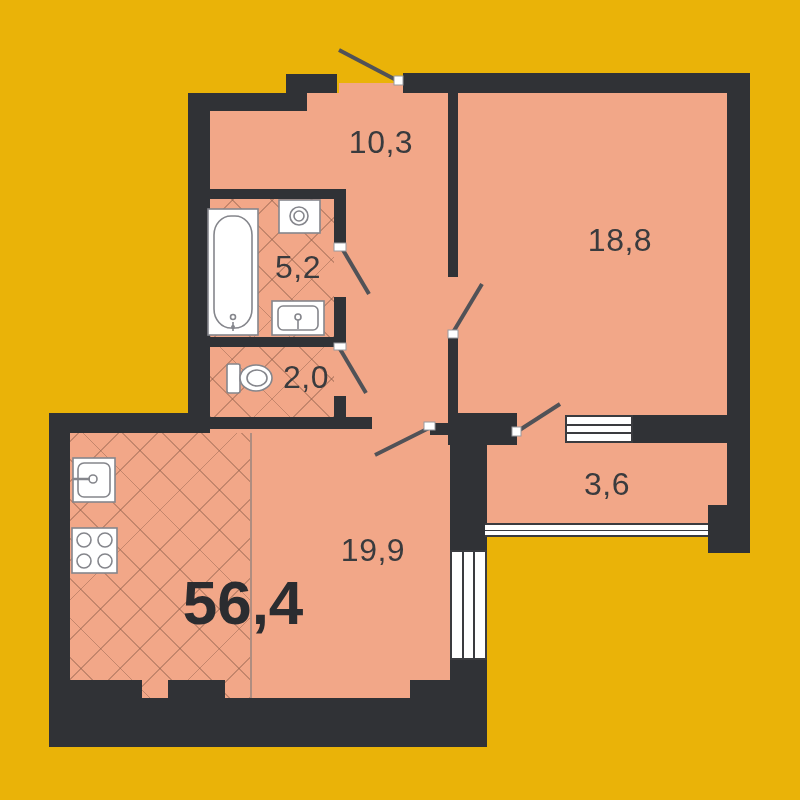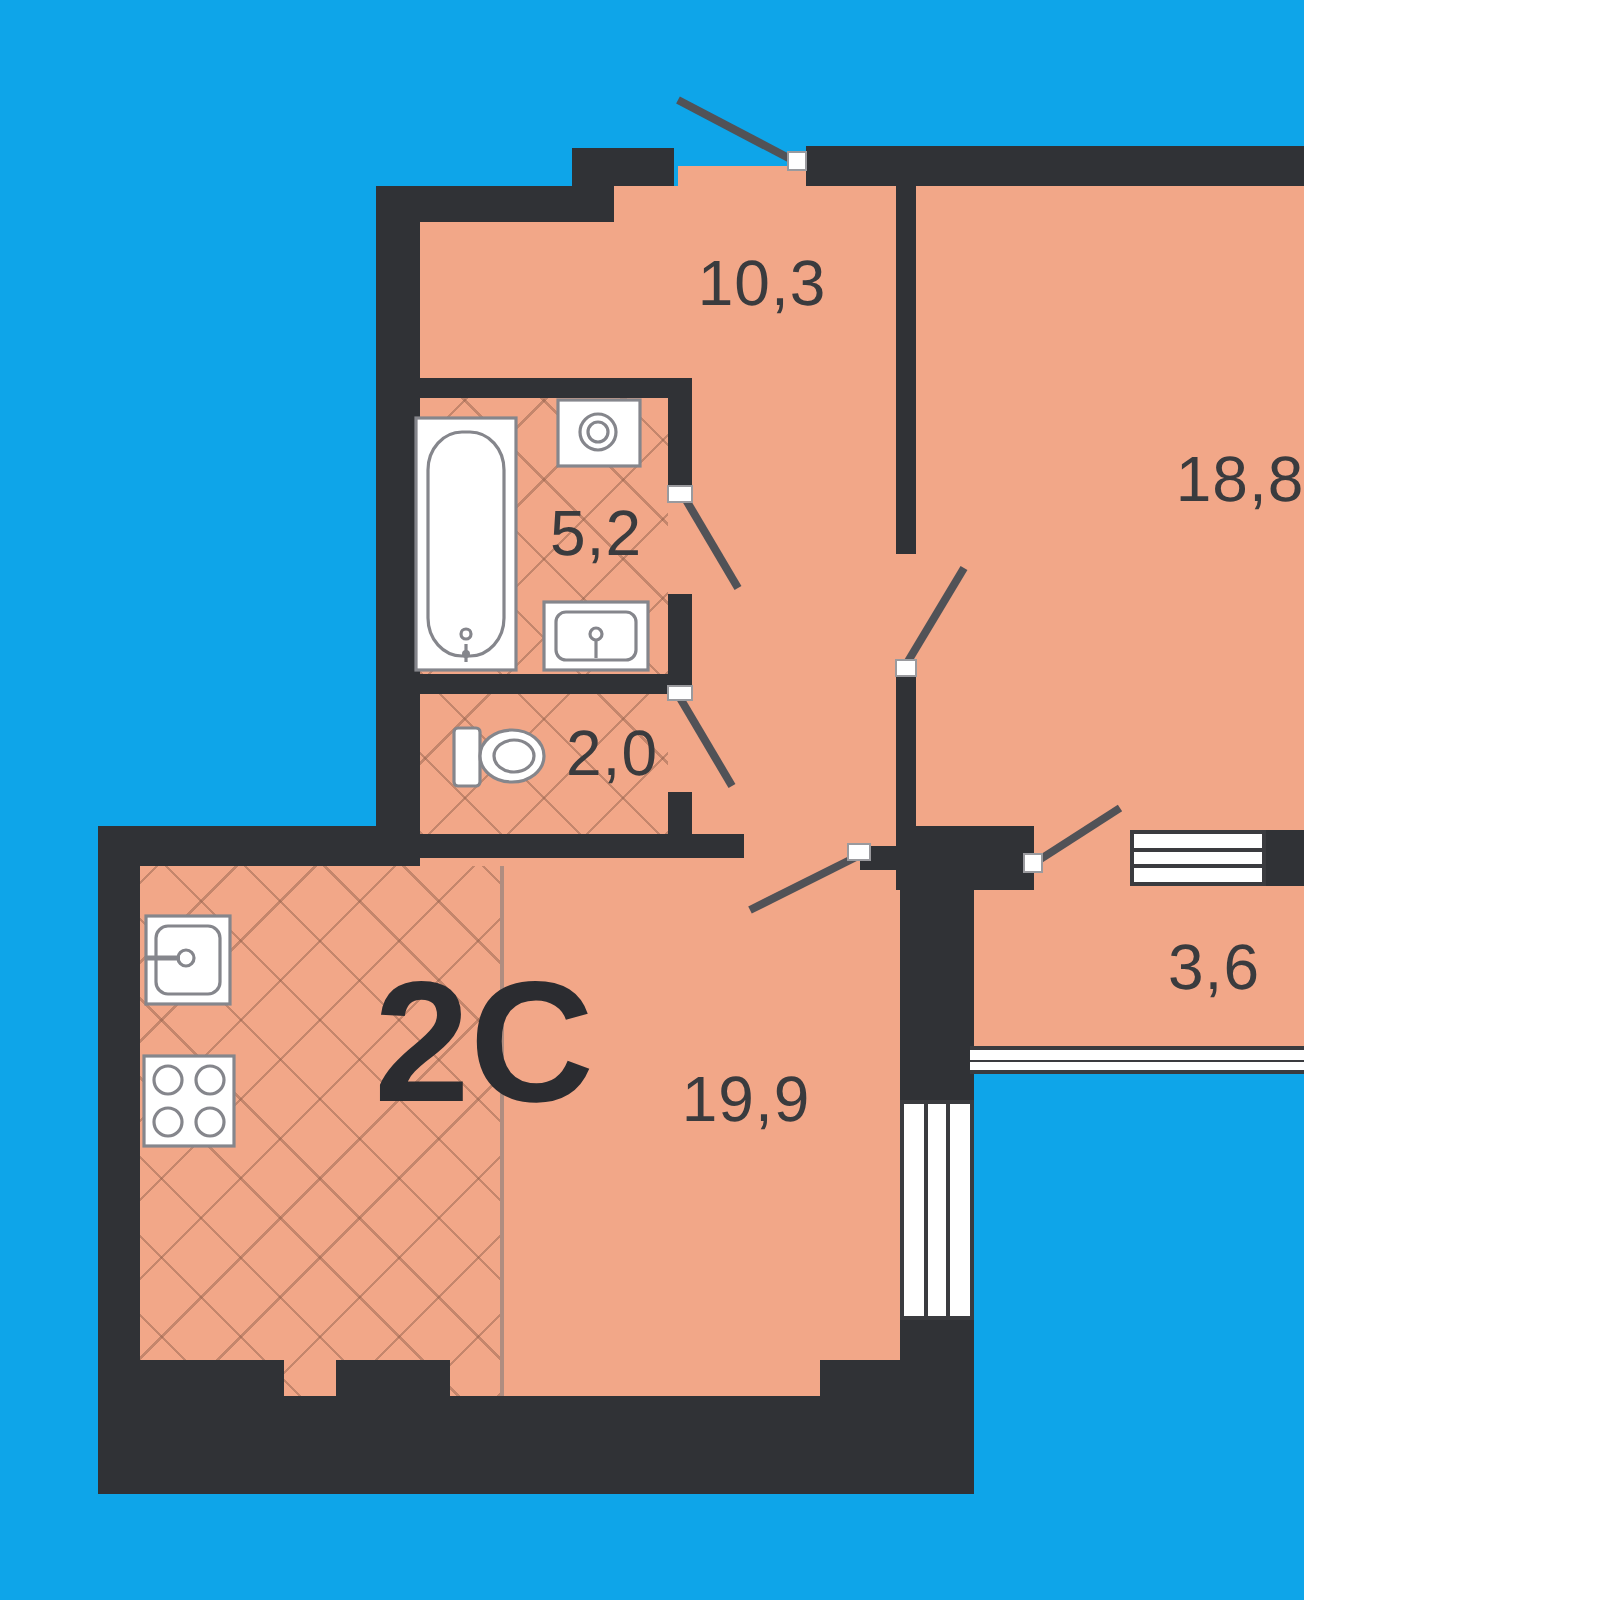--- a/index.html
+++ b/index.html
@@ -1,17 +1,17 @@
 <!DOCTYPE html>
 <html><head>
 <meta charset="utf-8">
 <style>
   html,body{margin:0;padding:0;background:#fff;}
   .stage{
-    position:relative;width:652px;height:800px;background:#0ea5e9;overflow:hidden;
+    position:relative;width:800px;height:800px;background:#eab308;overflow:hidden;
     font-family:"Liberation Sans", sans-serif;
   }
   .floor{position:absolute;background:#F2A788;}
   .wall{position:absolute;background:#303236;}
   .hatch{
     position:absolute;pointer-events:none;
     background-image:
       repeating-linear-gradient(45deg, rgba(141,94,74,0.45) 0px, rgba(141,94,74,0.45) 1.2px, transparent 1.2px, transparent 28px),
       repeating-linear-gradient(-45deg, rgba(141,94,74,0.45) 0px, rgba(141,94,74,0.45) 1.2px, transparent 1.2px, transparent 28px);
   }
@@ -149,15 +149,15 @@
     </g>
   </svg>
 
   <div class="roomlabel" style="left:381px;top:142px;">10,3</div>
   <div class="roomlabel" style="left:620px;top:240px;">18,8</div>
   <div class="roomlabel" style="left:298px;top:267px;">5,2</div>
   <div class="roomlabel" style="left:306px;top:377px;">2,0</div>
   <div class="roomlabel" style="left:373px;top:550px;">19,9</div>
   <div class="roomlabel" style="left:607px;top:484px;">3,6</div>
 
-  <div class="biglabel type-label" style="left:242px;top:522px;">2C</div>
+  <div class="biglabel area-label" style="left:243px;top:602px;">56,4</div>
 
 </div>
 
 </body></html>

